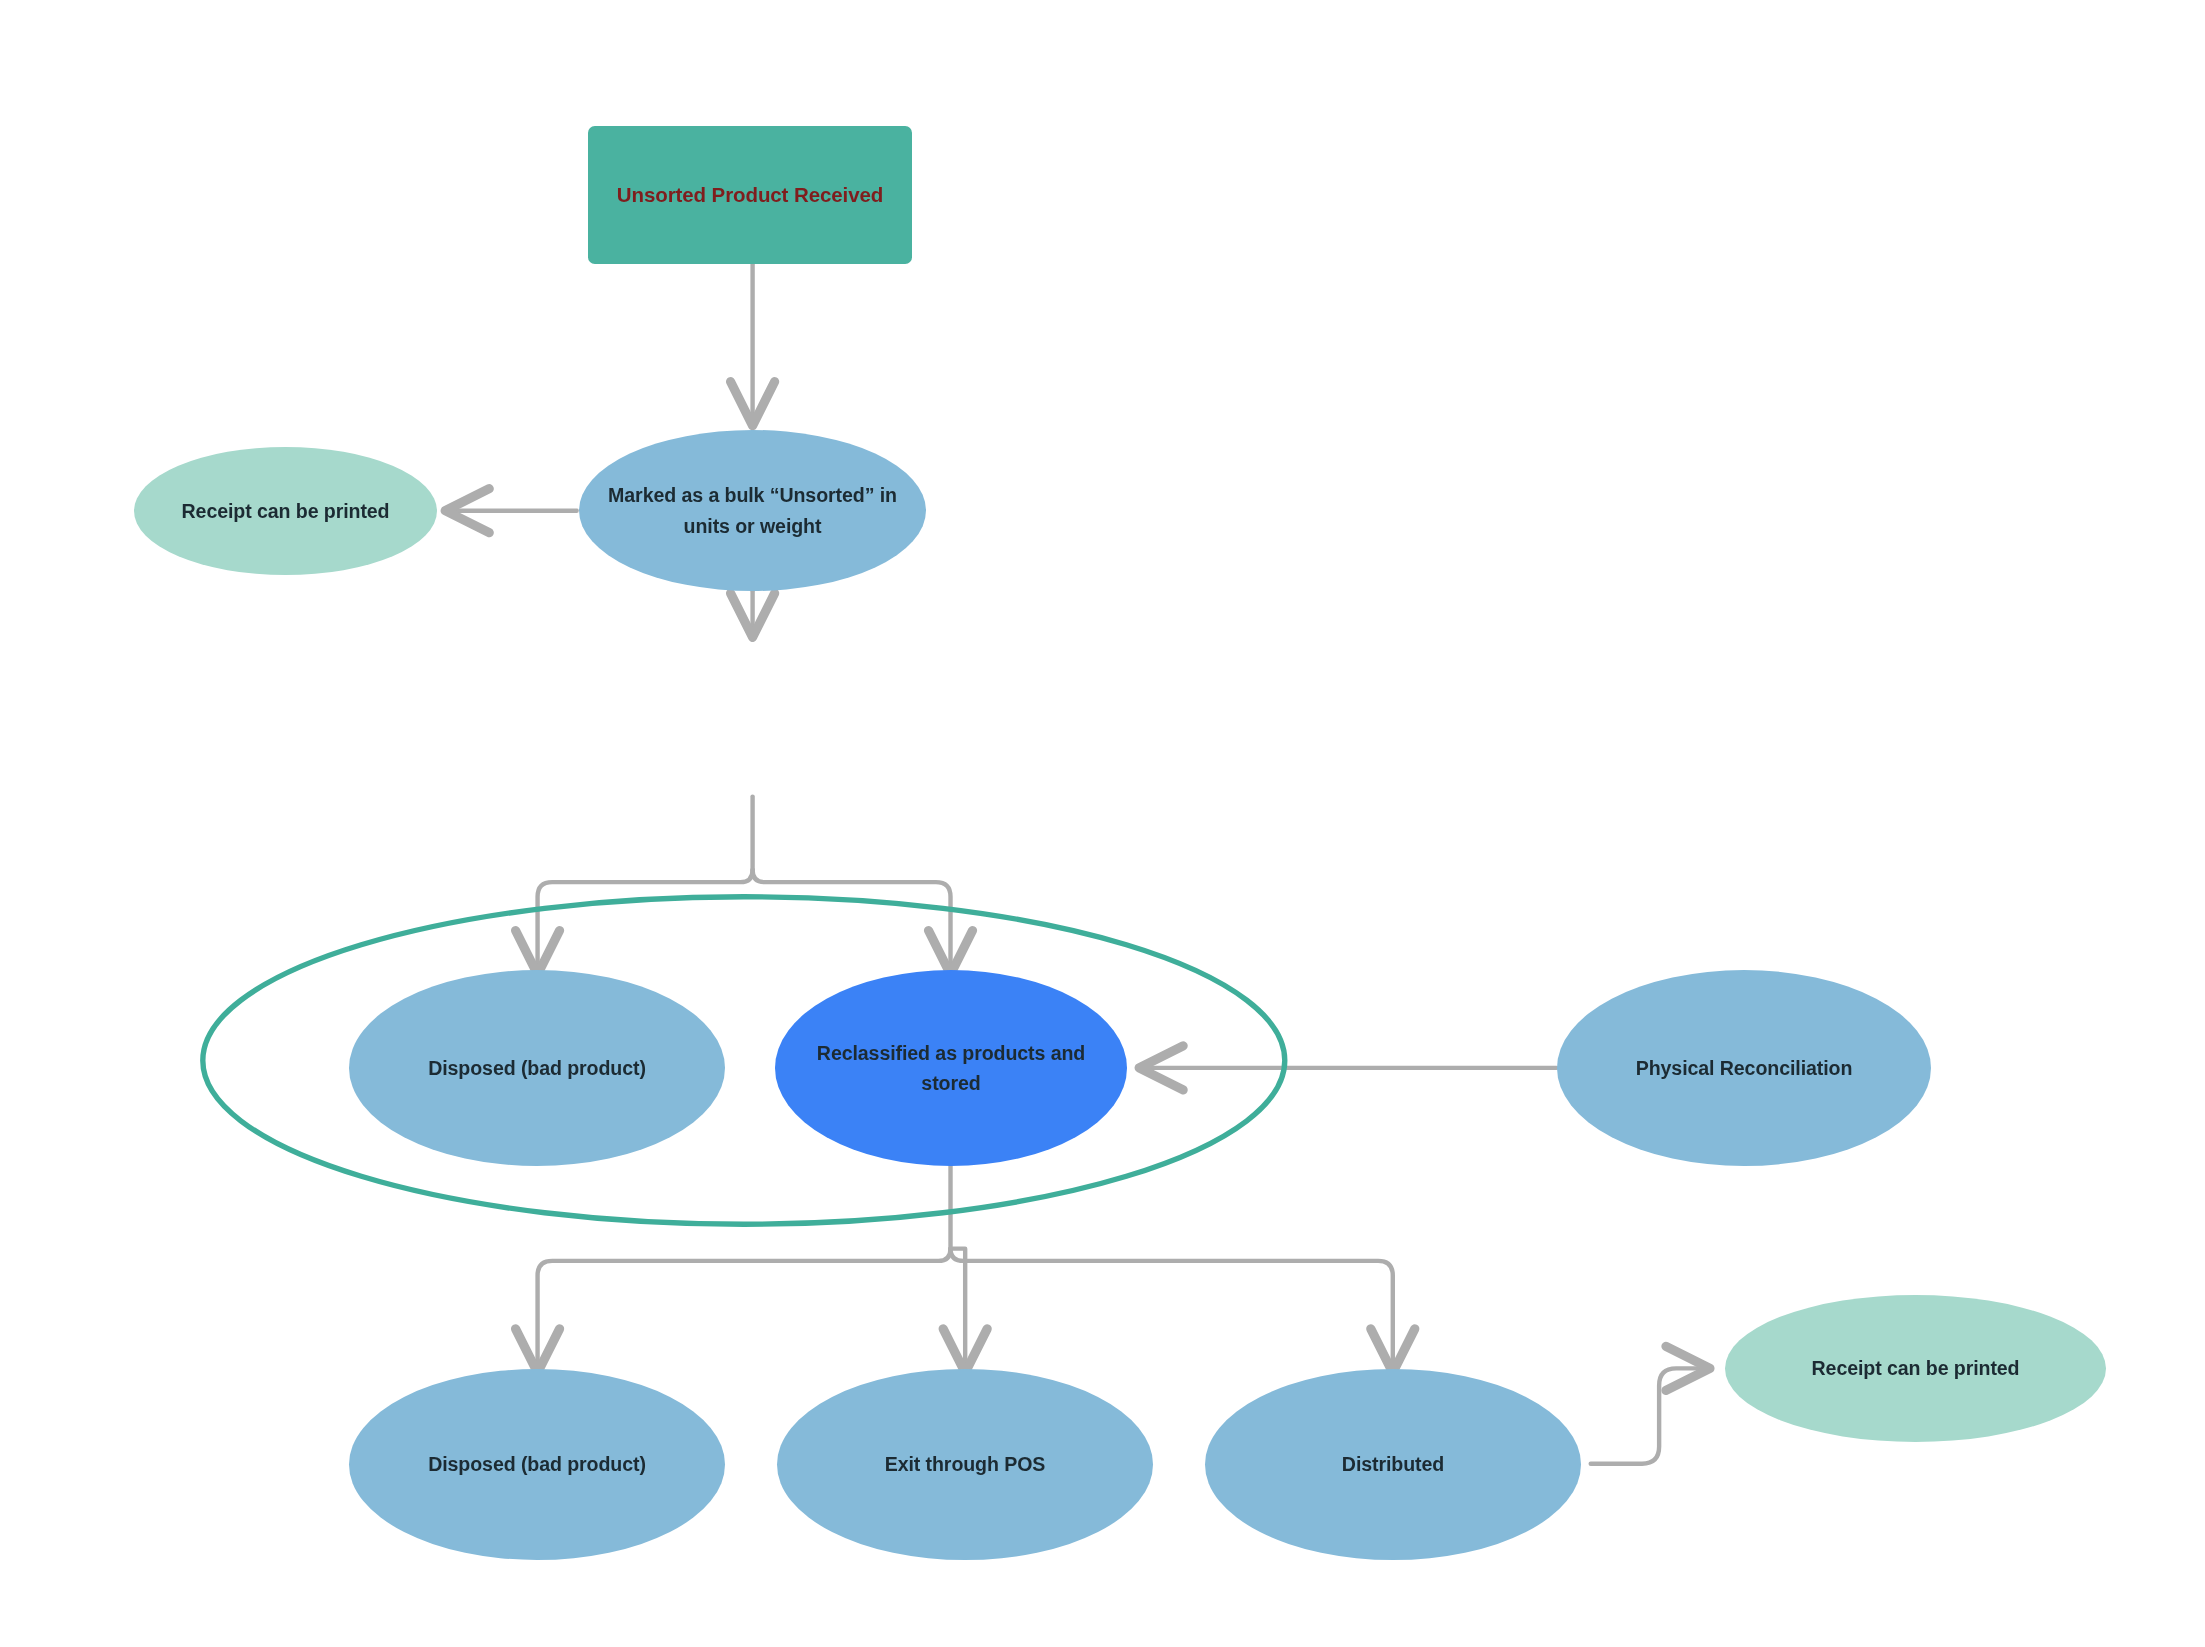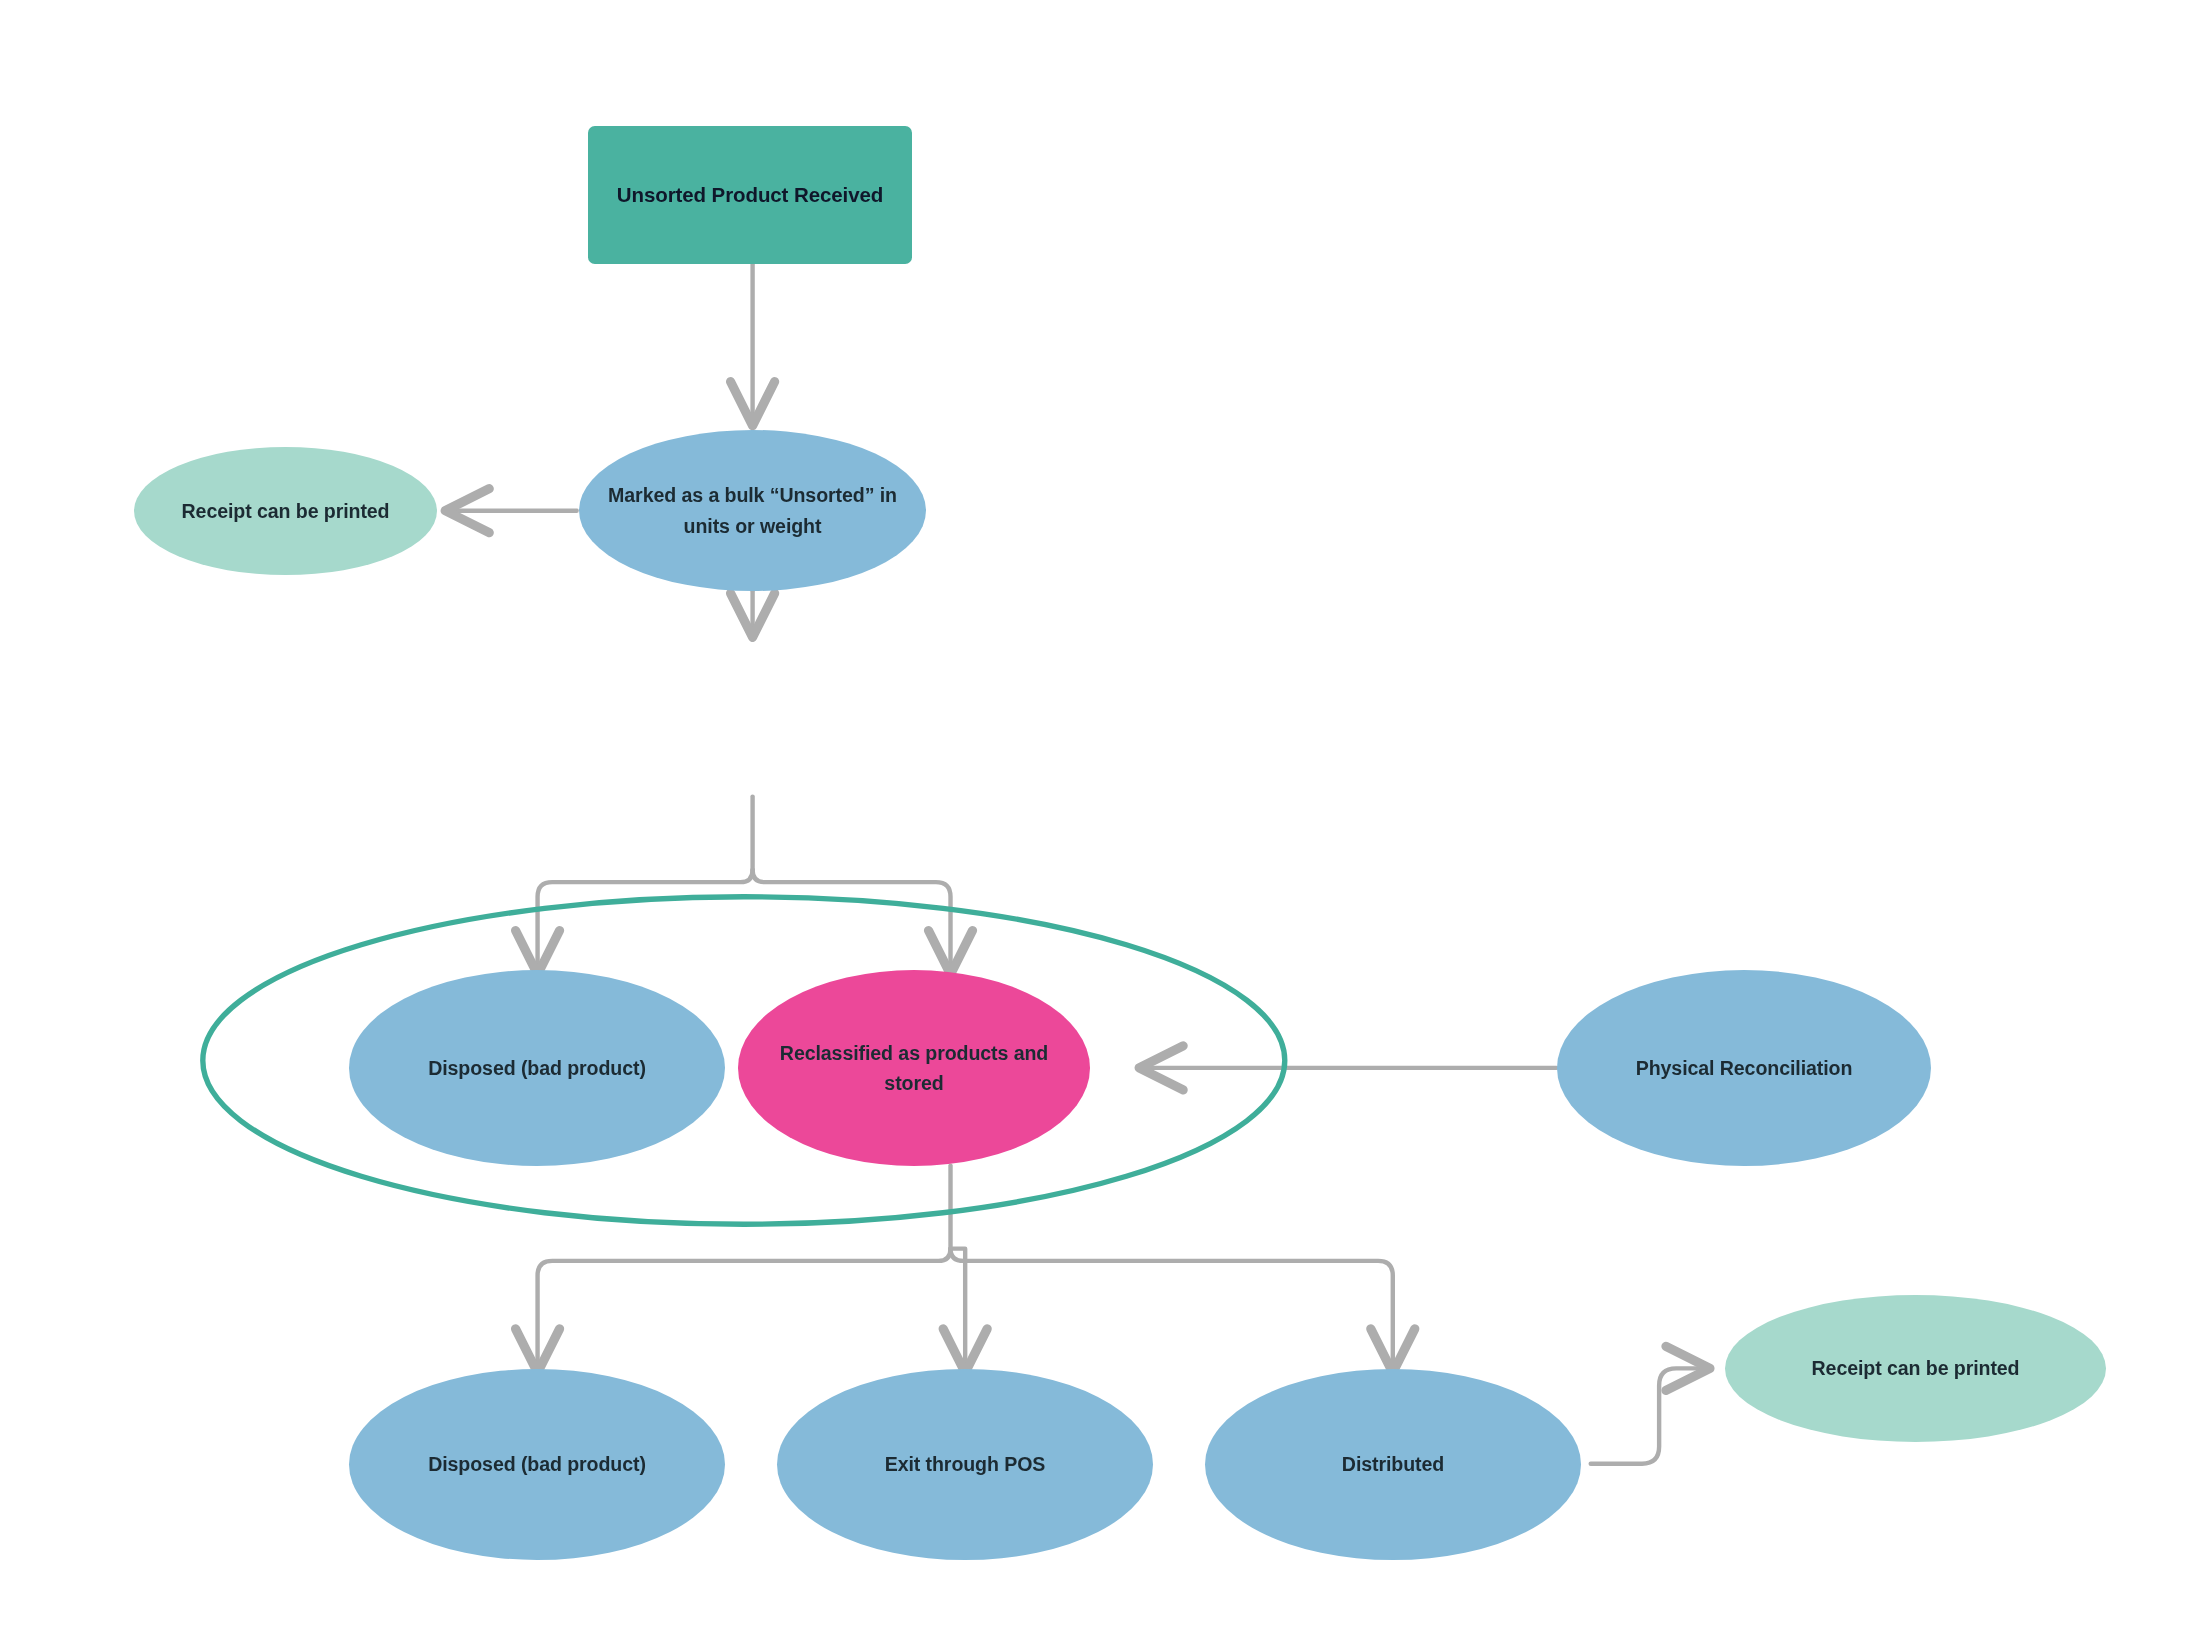--- a/index.html
+++ b/index.html
@@ -30,21 +30,21 @@
     align-items: center;
     justify-content: center;
     text-align: center;
     box-sizing: border-box;
     font-weight: bold;
     line-height: 1.55;
     letter-spacing: -0.1px;
   }
   .node-box {
     border-radius: 6.8px;
-    color: #0f172a;
+    color: #7f1d1d;
     font-size: 20.5px;
     padding: 4.9px 16.6px;
   }
   .node-ellipse {
     border-radius: 50%;
     color: #1c2b33;
     font-size: 19.6px;
     padding: 4.9px 14.7px;
   }
   .txt { display: block; width: 100%; }
@@ -96,21 +96,21 @@
 
   <div class="node node-ellipse" style="left:134px; top:447px; width:303px; height:128px; background:#A6D9CC;">
     <span class="txt">Receipt can be printed</span>
   </div>
 
 
   <div class="node node-ellipse" style="left:349px; top:970px; width:376px; height:196px; background:#85BAD9;">
     <span class="txt">Disposed (bad product)</span>
   </div>
 
-  <div class="node node-ellipse" style="left:738px; top:970px; width:352px; height:196px; background:#ec4899;">
+  <div class="node node-ellipse" style="left:775px; top:970px; width:352px; height:196px; background:#3b82f6;">
     <span class="txt">Reclassified as products and stored</span>
   </div>
 
   <div class="node node-ellipse" style="left:1557px; top:970px; width:374px; height:196px; background:#85BAD9;">
     <span class="txt">Physical Reconciliation</span>
   </div>
 
   <div class="node node-ellipse" style="left:349px; top:1369px; width:376px; height:191px; background:#85BAD9;">
     <span class="txt">Disposed (bad product)</span>
   </div>

